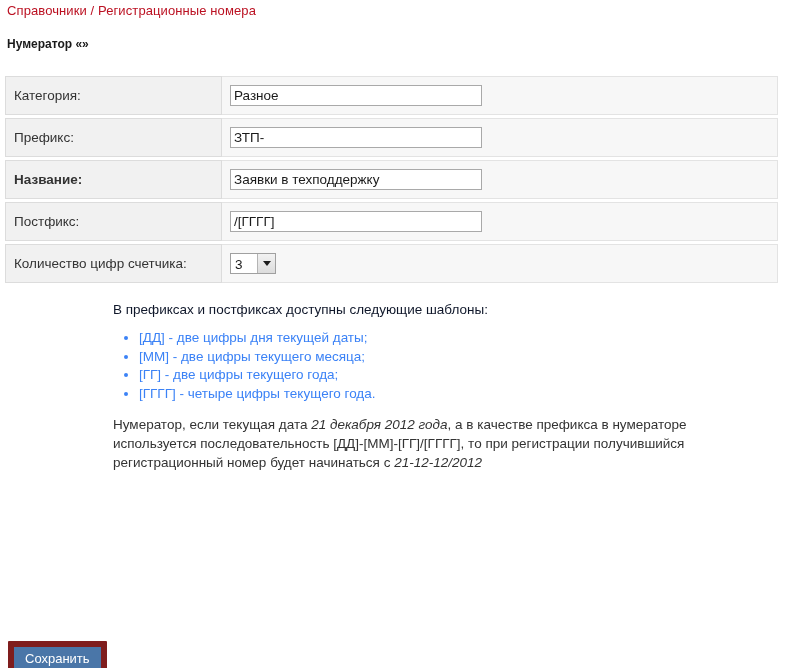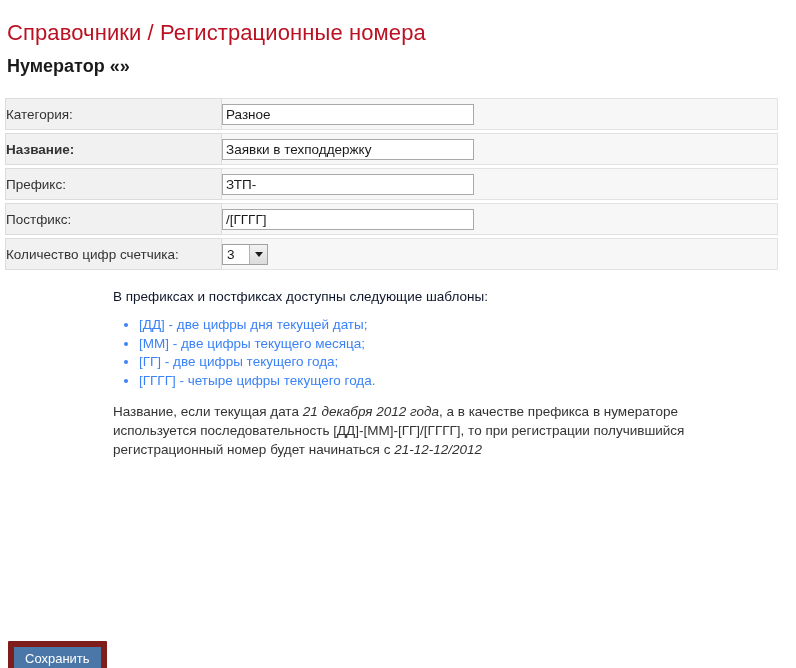--- a/index.html
+++ b/index.html
@@ -19,48 +19,48 @@
 
   .page {
     padding: 0 0 0 5px;
     box-sizing: border-box;
     width: 796px;
   }
 
   
   .breadcrumb {
     color: #bb1122;
-    font-size: 22px;
+    font-size: 13px;
     line-height: 20px;
-    padding: 23px 0 0 2px;
+    padding: 1px 0 0 2px;
     letter-spacing: 0.1px;
     white-space: nowrap;
   }
 
   
   .page-title {
-    font-size: 18px;
+    font-size: 12px;
     font-weight: bold;
     color: #1a1a1a;
     padding: 12px 0 0 2px;
     line-height: 22px;
     white-space: nowrap;
   }
 
   
   .form-table {
     margin-top: 18px;
     width: 773px;
     border-collapse: separate;
     border-spacing: 0 3px;
     table-layout: fixed;
   }
   .form-table td {
     vertical-align: middle;
-    padding: 0;
+    padding: 8px;
   }
   .cell-label {
     width: 217px;
     background: #f1f1f1;
     border: 1px solid #dcdcdc;
     padding: 9px 0 9px 13px;
     font-size: 13.5px;
     color: #333333;
     line-height: 17px;
     height: 28px;
@@ -200,34 +200,34 @@
       <tr>
         <td class="cell-label">
           <span>Категория:</span>
         </td>
         <td class="cell-value">
           <input class="text-field" type="text" value="Разное" style="">
         </td>
       </tr>
 
       <tr>
+        <td class="cell-label">
+          <span>Префикс:</span>
+        </td>
+        <td class="cell-value">
+          <input class="text-field" type="text" value="ЗТП-" style="">
+        </td>
+      </tr>
+
+      <tr>
         <td class="cell-label bold">
           <span>Название:</span>
         </td>
         <td class="cell-value">
           <input class="text-field" type="text" value="Заявки в техподдержку" style="">
-        </td>
-      </tr>
-
-      <tr>
-        <td class="cell-label">
-          <span>Префикс:</span>
-        </td>
-        <td class="cell-value">
-          <input class="text-field" type="text" value="ЗТП-" style="">
         </td>
       </tr>
 
 
       <tr>
         <td class="cell-label">
           <span>Постфикс:</span>
         </td>
         <td class="cell-value">
           <input class="text-field" type="text" value="/[ГГГГ]" style="">
@@ -255,21 +255,21 @@
     <p class="help-intro">В префиксах и постфиксах доступны следующие шаблоны:</p>
 
     <ul class="template-list">
       <li>[ДД] - две цифры дня текущей даты;</li>
       <li>[ММ] - две цифры текущего месяца;</li>
       <li>[ГГ] - две цифры текущего года;</li>
       <li>[ГГГГ] - четыре цифры текущего года.</li>
     </ul>
 
     <p class="help-example">
-      <span>Название, если текущая дата </span><i>21 декабря 2012 года</i><span>, а в качестве префикса в нумераторе используется последовательность [ДД]-[ММ]-[ГГ]/[ГГГГ], то при регистрации получившийся регистрационный номер будет начинаться с </span><i>21-12-12/2012</i>
+      <span>Нумератор, если текущая дата </span><i>21 декабря 2012 года</i><span>, а в качестве префикса в нумераторе используется последовательность [ДД]-[ММ]-[ГГ]/[ГГГГ], то при регистрации получившийся регистрационный номер будет начинаться с </span><i>21-12-12/2012</i>
     </p>
   </div>
 
   <div class="save-row">
     <span class="save-button">Сохранить</span>
   </div>
 
 </div>
 
 </body></html>

